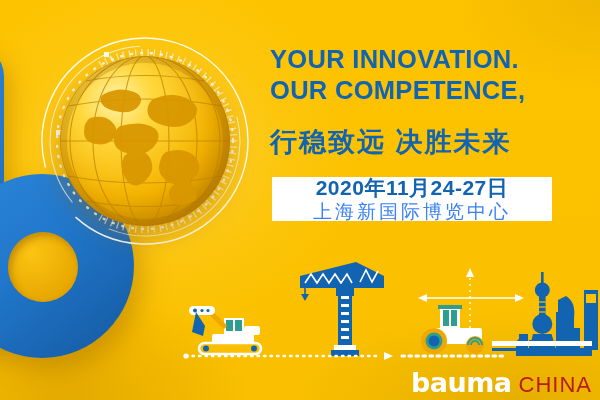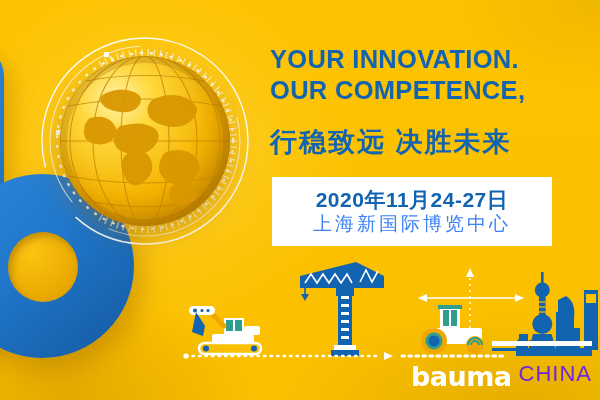--- a/index.html
+++ b/index.html
@@ -56,37 +56,37 @@
     color:#1263B0;font-weight:bold;font-size:25.5px;line-height:31px;letter-spacing:.3px;
     font-family:"Liberation Sans",sans-serif;white-space:nowrap;
   }
   .hl-cn{
     margin-top:20px;color:#1263B0;font-weight:bold;font-size:27px;letter-spacing:2px;
     line-height:32px;white-space:nowrap;
   }
 
   
   .plate{
-    position:absolute;left:272px;top:177px;width:280px;height:69px;background:#FFFFFF;
+    position:absolute;left:272px;top:177px;width:280px;height:44px;background:#FFFFFF;
     display:flex;flex-direction:column;align-items:center;justify-content:center;
   }
   .plate-date{color:#1263B0;font-weight:bold;font-size:21px;letter-spacing:.5px;line-height:24px;white-space:nowrap;}
   .plate-venue{color:#3b82f6;font-weight:normal;font-size:19px;letter-spacing:3px;line-height:23px;white-space:nowrap;}
 
   
   .strip{position:absolute;left:0;top:250px;width:600px;height:110px;}
 
   
-  .logo{position:absolute;right:8px;bottom:8px;display:flex;align-items:flex-start;}
+  .logo{position:absolute;right:8px;bottom:2px;display:flex;align-items:flex-end;}
   .logo-bauma{
     color:#FFFFFF;font-size:27px;font-weight:bold;letter-spacing:-.5px;
     font-family:"DejaVu Sans",sans-serif;
   }
   .logo-china{
-    color:#6d28d9;font-size:22px;font-weight:normal;letter-spacing:1px;margin-left:7px;
+    color:#b91c1c;font-size:22px;font-weight:normal;letter-spacing:1px;margin-left:7px;
     font-family:"Liberation Sans",sans-serif;
   }
   .logo-bar{position:absolute;right:8px;bottom:54px;width:100px;height:5px;background:#FFFFFF;}
   .logo-bar-blue{position:absolute;right:8px;bottom:49px;width:100px;height:3px;background:#1263B0;}
 </style>
 </head>
 <body>
 
 <div id="banner">
 

